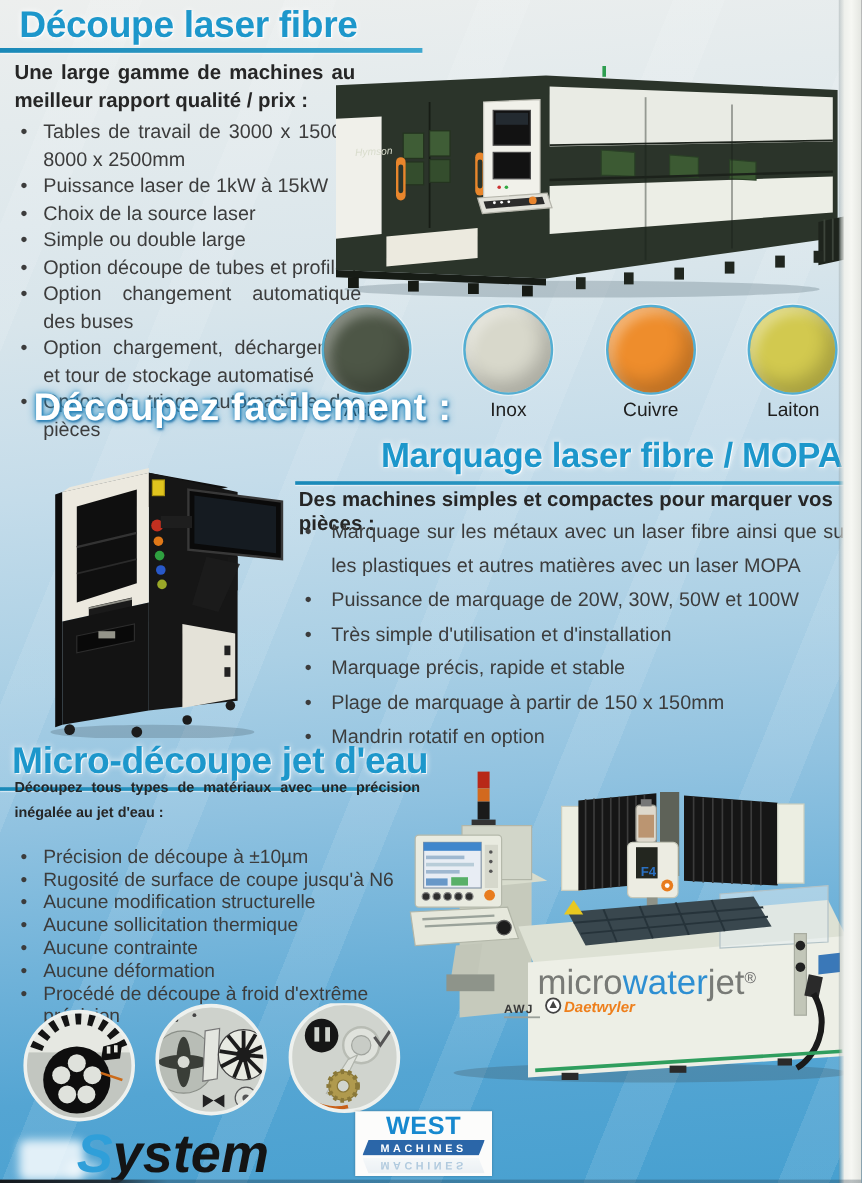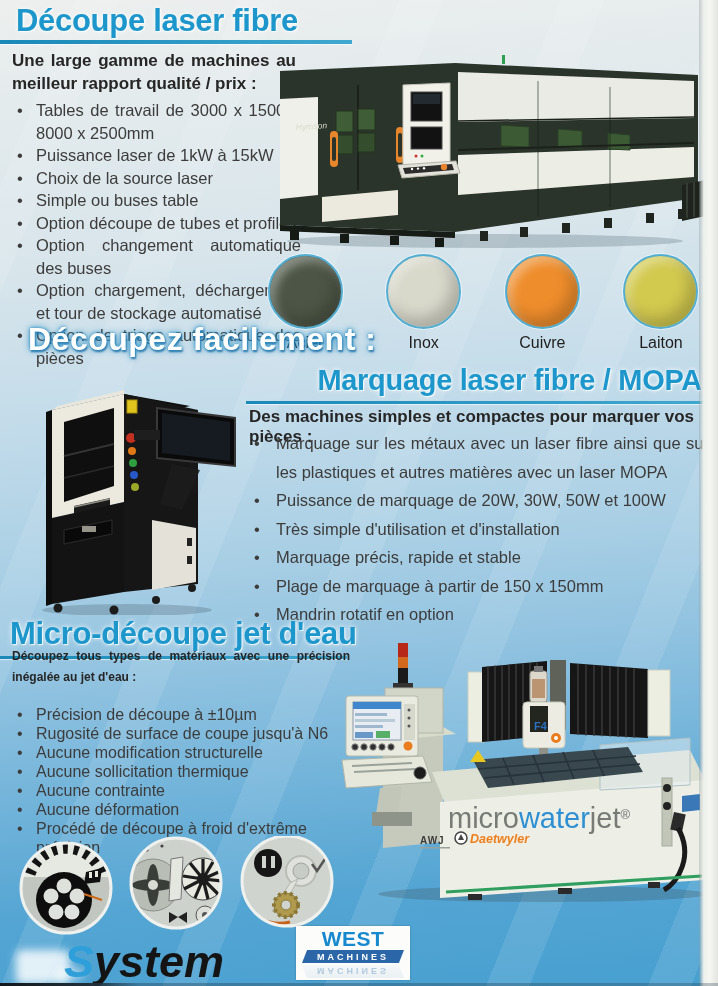--- a/index.html
+++ b/index.html
@@ -63,21 +63,21 @@
 <div id="page">
   <div class="sheen"></div>
 
   <div class="heading" id="h-laser">Découpe laser fibre</div>
   <div class="rule" id="rule-laser"></div>
   <div class="intro" id="intro-laser">Une large gamme de machines au meilleur rapport qualité / prix :</div>
   <ul class="bullets" id="bullets-laser">
     <li>Tables de travail de 3000 x 1500 à 8000 x 2500mm</li>
     <li>Puissance laser de 1kW à 15kW</li>
     <li>Choix de la source laser</li>
-    <li>Simple ou buses table</li>
+    <li>Simple ou double large</li>
     <li>Option découpe de tubes et profilés</li>
     <li>Option changement automatique des buses</li>
     <li>Option chargement, déchargement et tour de stockage automatisé</li>
     <li>Option de triage automatique des pièces</li>
   </ul>
 
   <svg class="mimg" id="laser-machine" viewBox="0 0 440 195">
     <ellipse cx="215" cy="186" rx="198" ry="7" fill="rgba(80,100,110,.28)"></ellipse>
 
     <polygon points="185,8 428,20 428,143 185,177" fill="#2b342a"></polygon>

